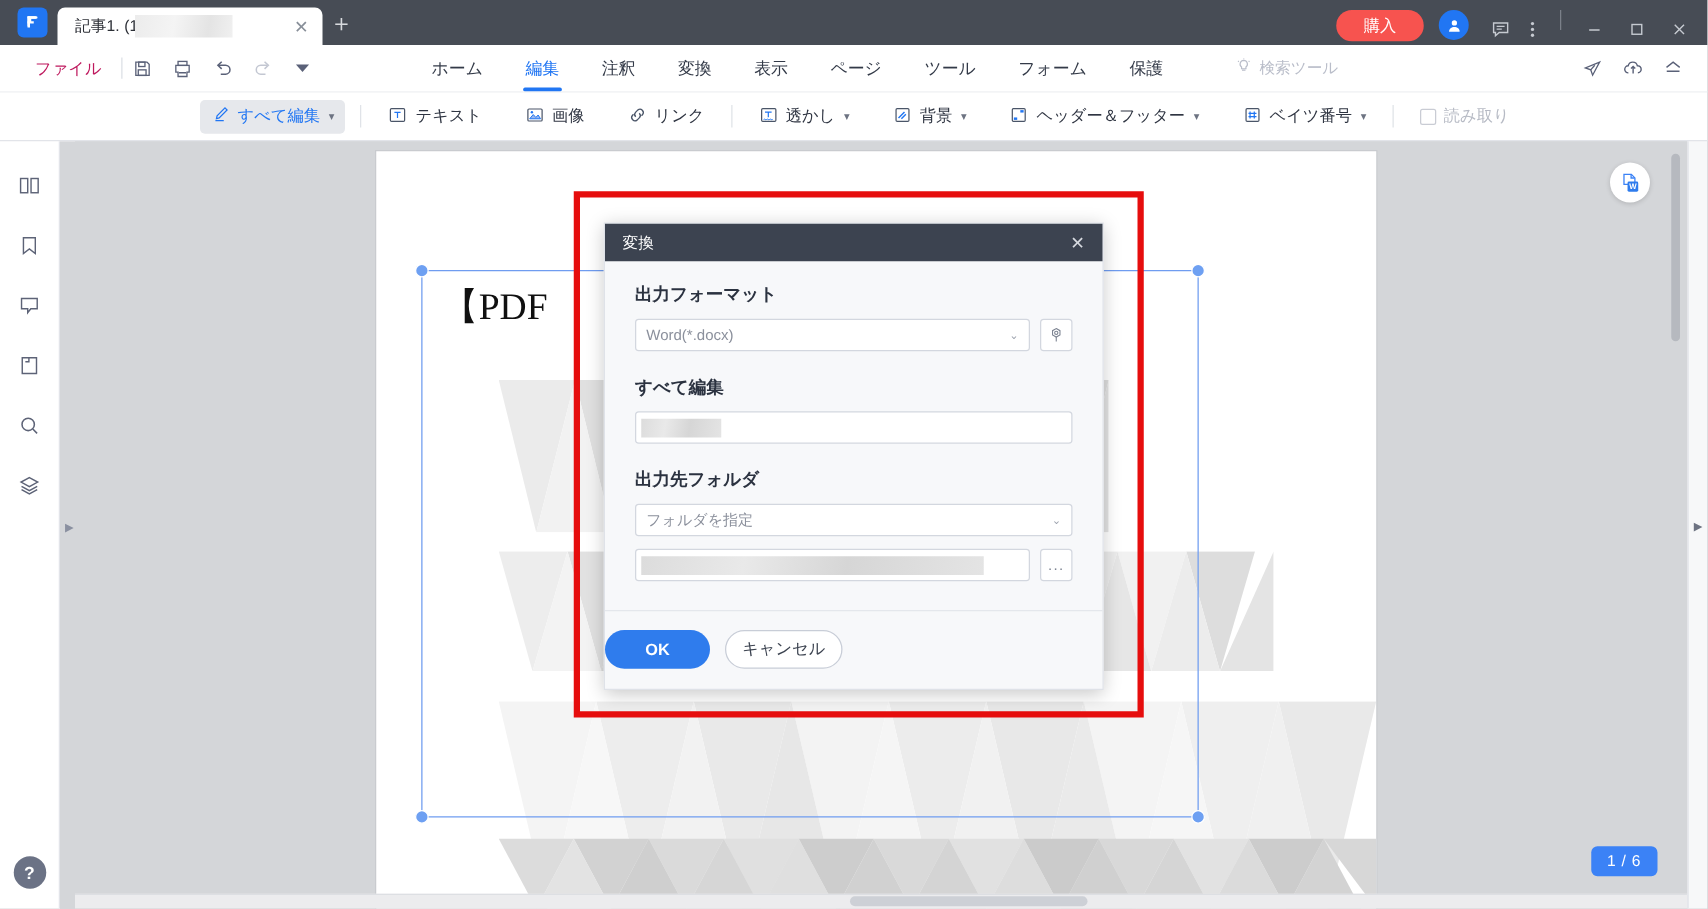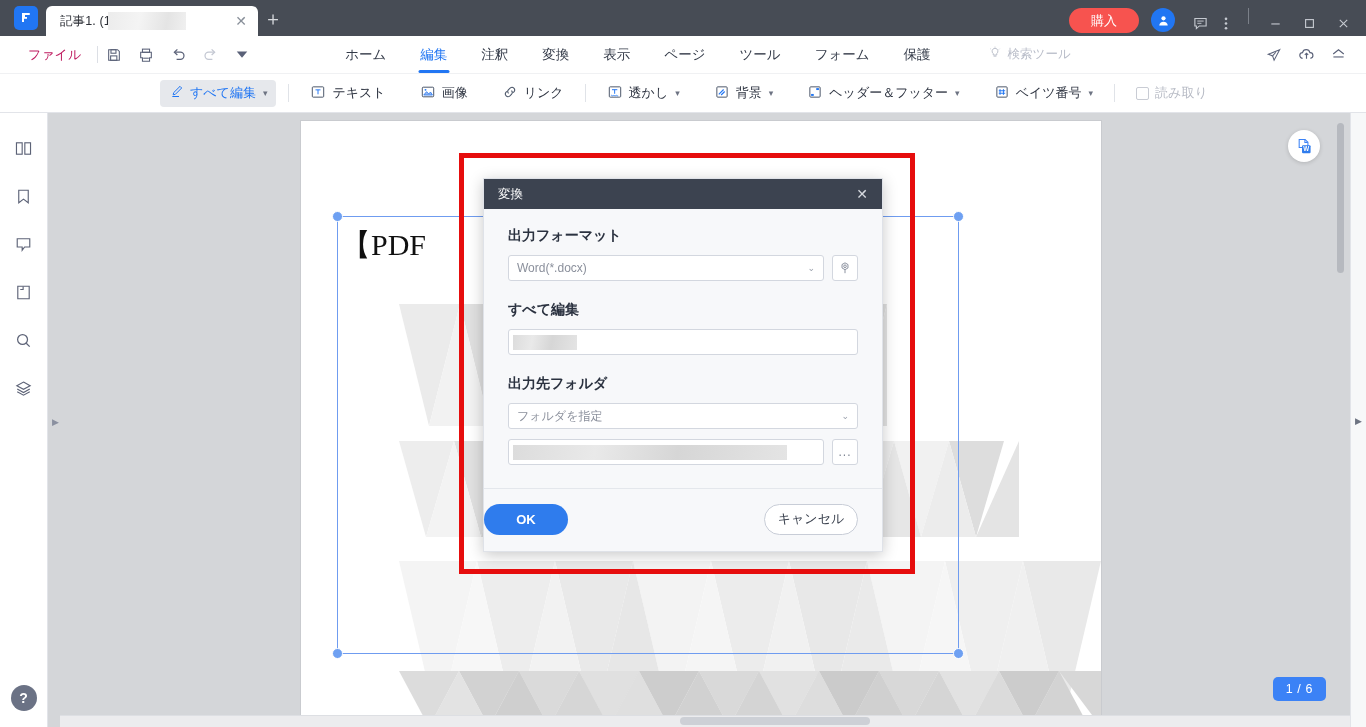--- a/index.html
+++ b/index.html
@@ -147,21 +147,21 @@
   
   .viewer {
     position: absolute; top: 113px; left: 60px; width: 1290px; height: 614px;
     background: #d4d6d9; overflow: hidden;
   }
   .page {
     position: absolute; left: 241px; top: 8px; width: 800px; height: 606px;
     background: #ffffff; box-shadow: 0 0 0 1px #c9cbcf;
   }
   .page-heading {
-    position: absolute; left: 40px; top: 104px;
+    position: absolute; left: 52px; top: 104px;
     font-size: 30px; color: #101010; white-space: nowrap;
     font-family: "Liberation Serif", serif;
   }
   
   .sel-frame {
     position: absolute; left: 36px; top: 95px; width: 622px; height: 438px;
     border: 1px solid #6f9cf0; pointer-events:none;
   }
   .handle {
     position:absolute; width: 11px; height: 11px; border-radius:50%;
@@ -246,21 +246,21 @@
   }
   .blur-fill {
     position:absolute; left: 4px; top: 5px; height: 15px;
     background: linear-gradient(100deg,#dcdcdc 0%,#e9e9e9 30%,#d6d6d6 60%,#e4e4e4 100%);
   }
   .modal-div {
     position:absolute; left:0; right:0; top: 309px; height:1px; background:#e4e7ec;
   }
   .modal-foot {
     position:absolute; left:0; right:0; bottom:0; height: 64px;
-    display:flex; align-items:center; justify-content:space-between;
+    display:flex; align-items:center; justify-content:flex-start;
     padding-right: 24px; gap: 12px;
   }
   .btn-ok {
     background:#2f7ced; color:#ffffff; font-size:13px; font-weight:bold;
     height: 31px; width: 84px; border-radius: 16px;
     display:flex;align-items:center;justify-content:center;
   }
   .btn-cancel {
     background:#ffffff; color:#3c4350; font-size:13px;
     height: 31px; width: 94px; border-radius: 16px; border:1px solid #c8cdd7;

